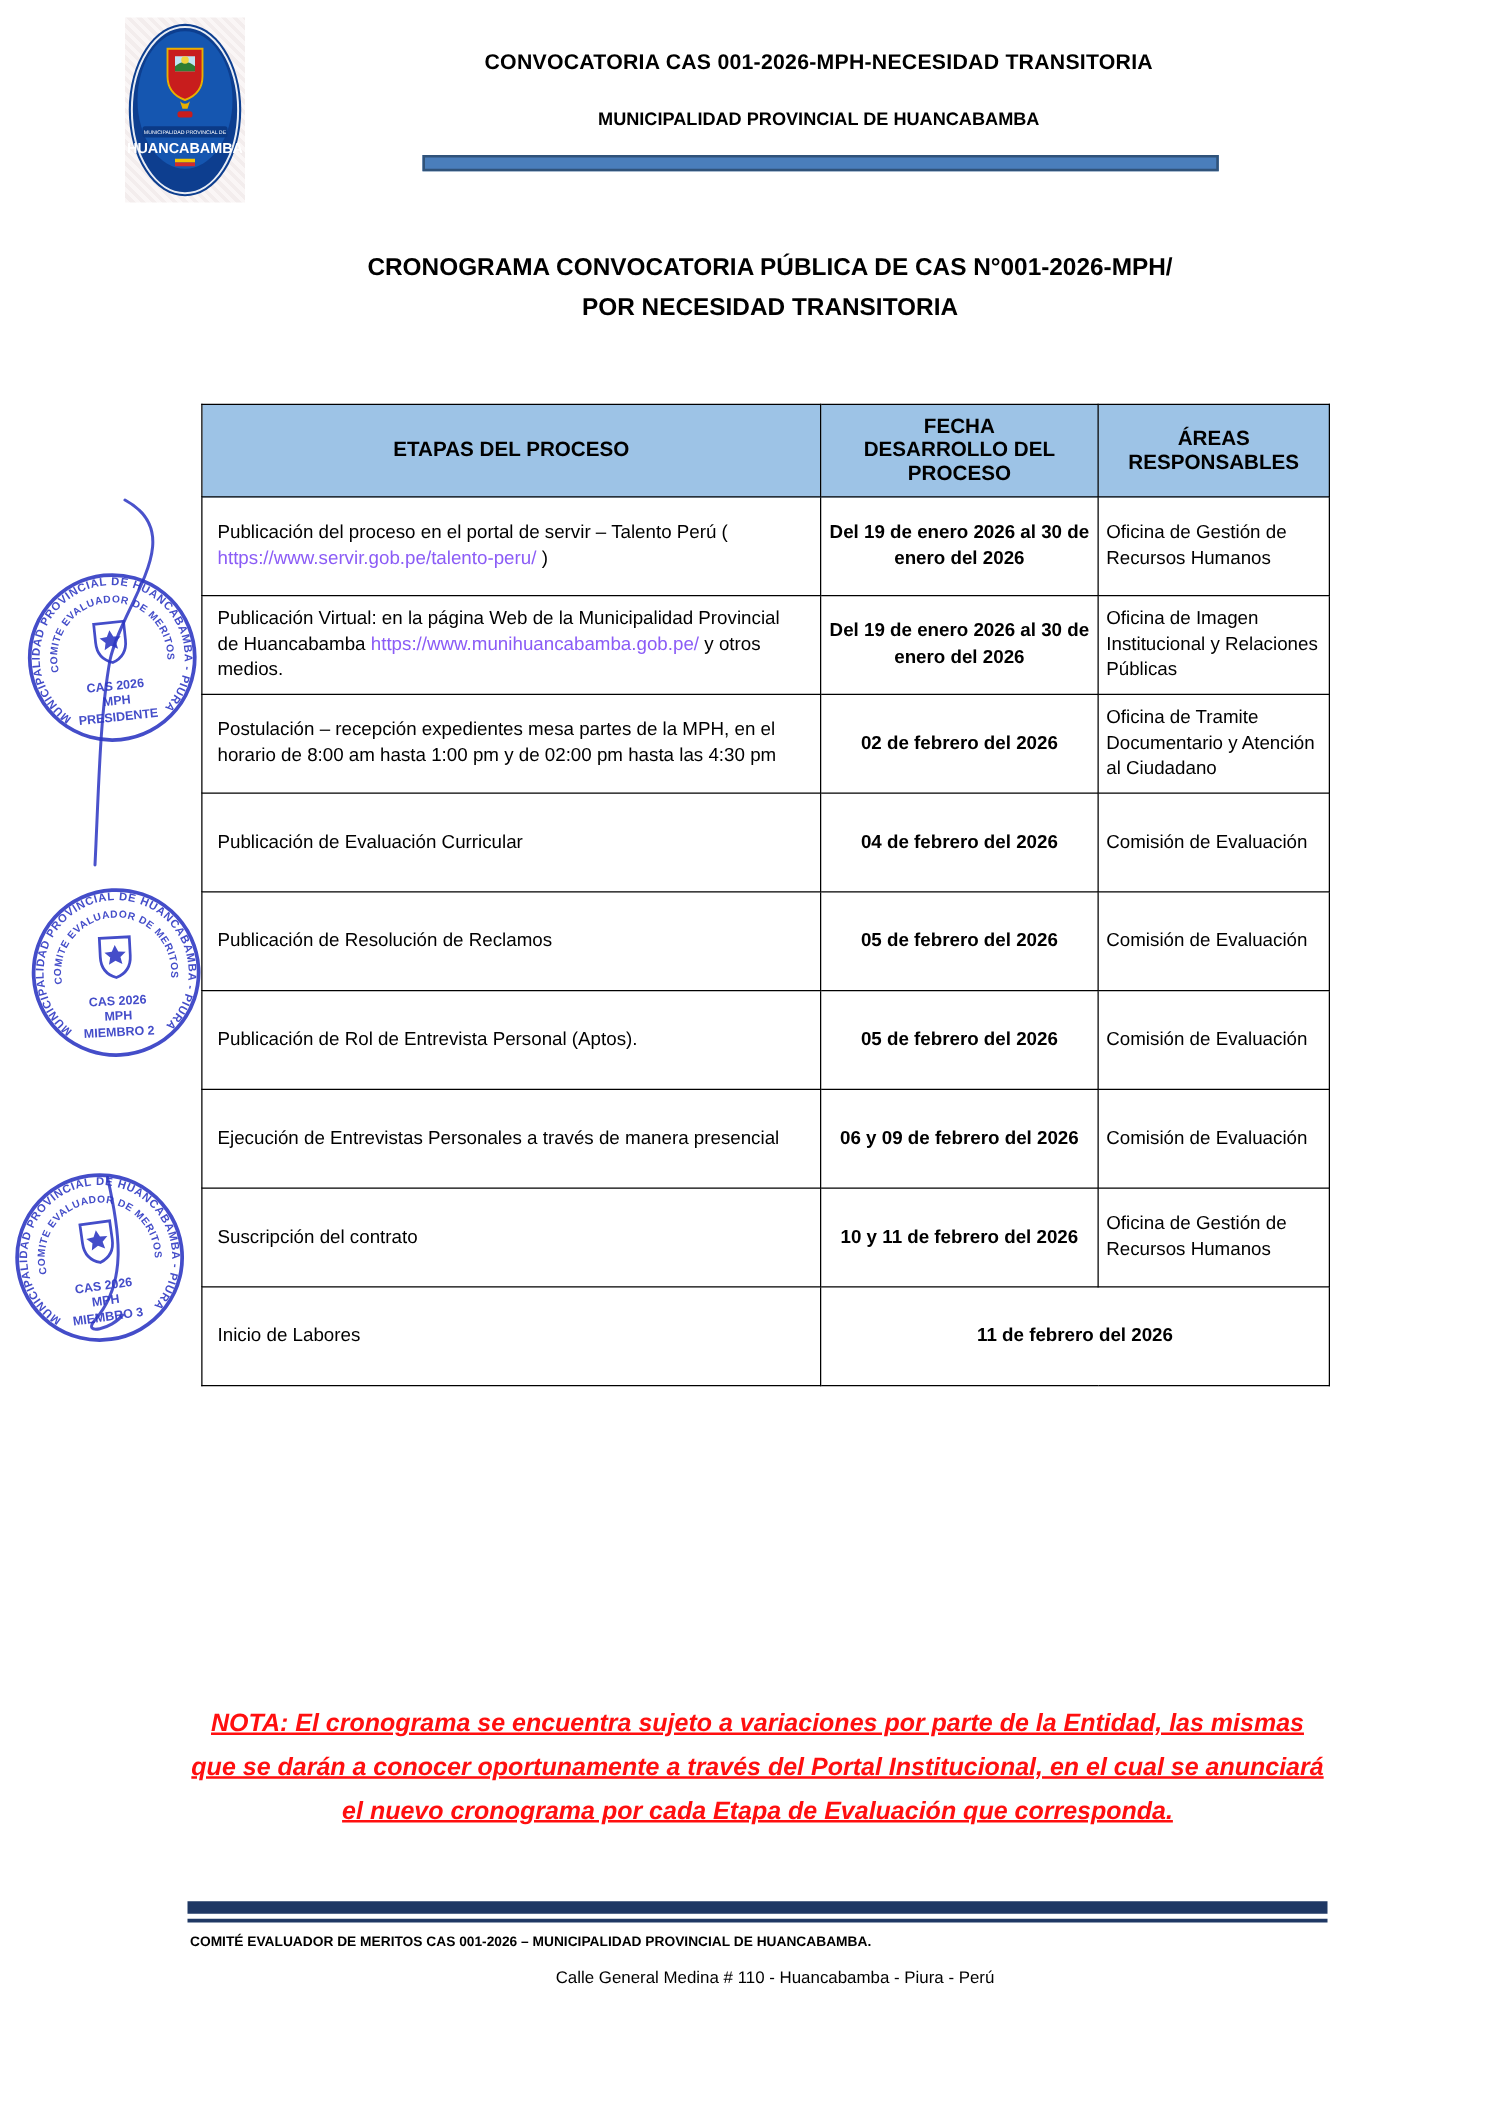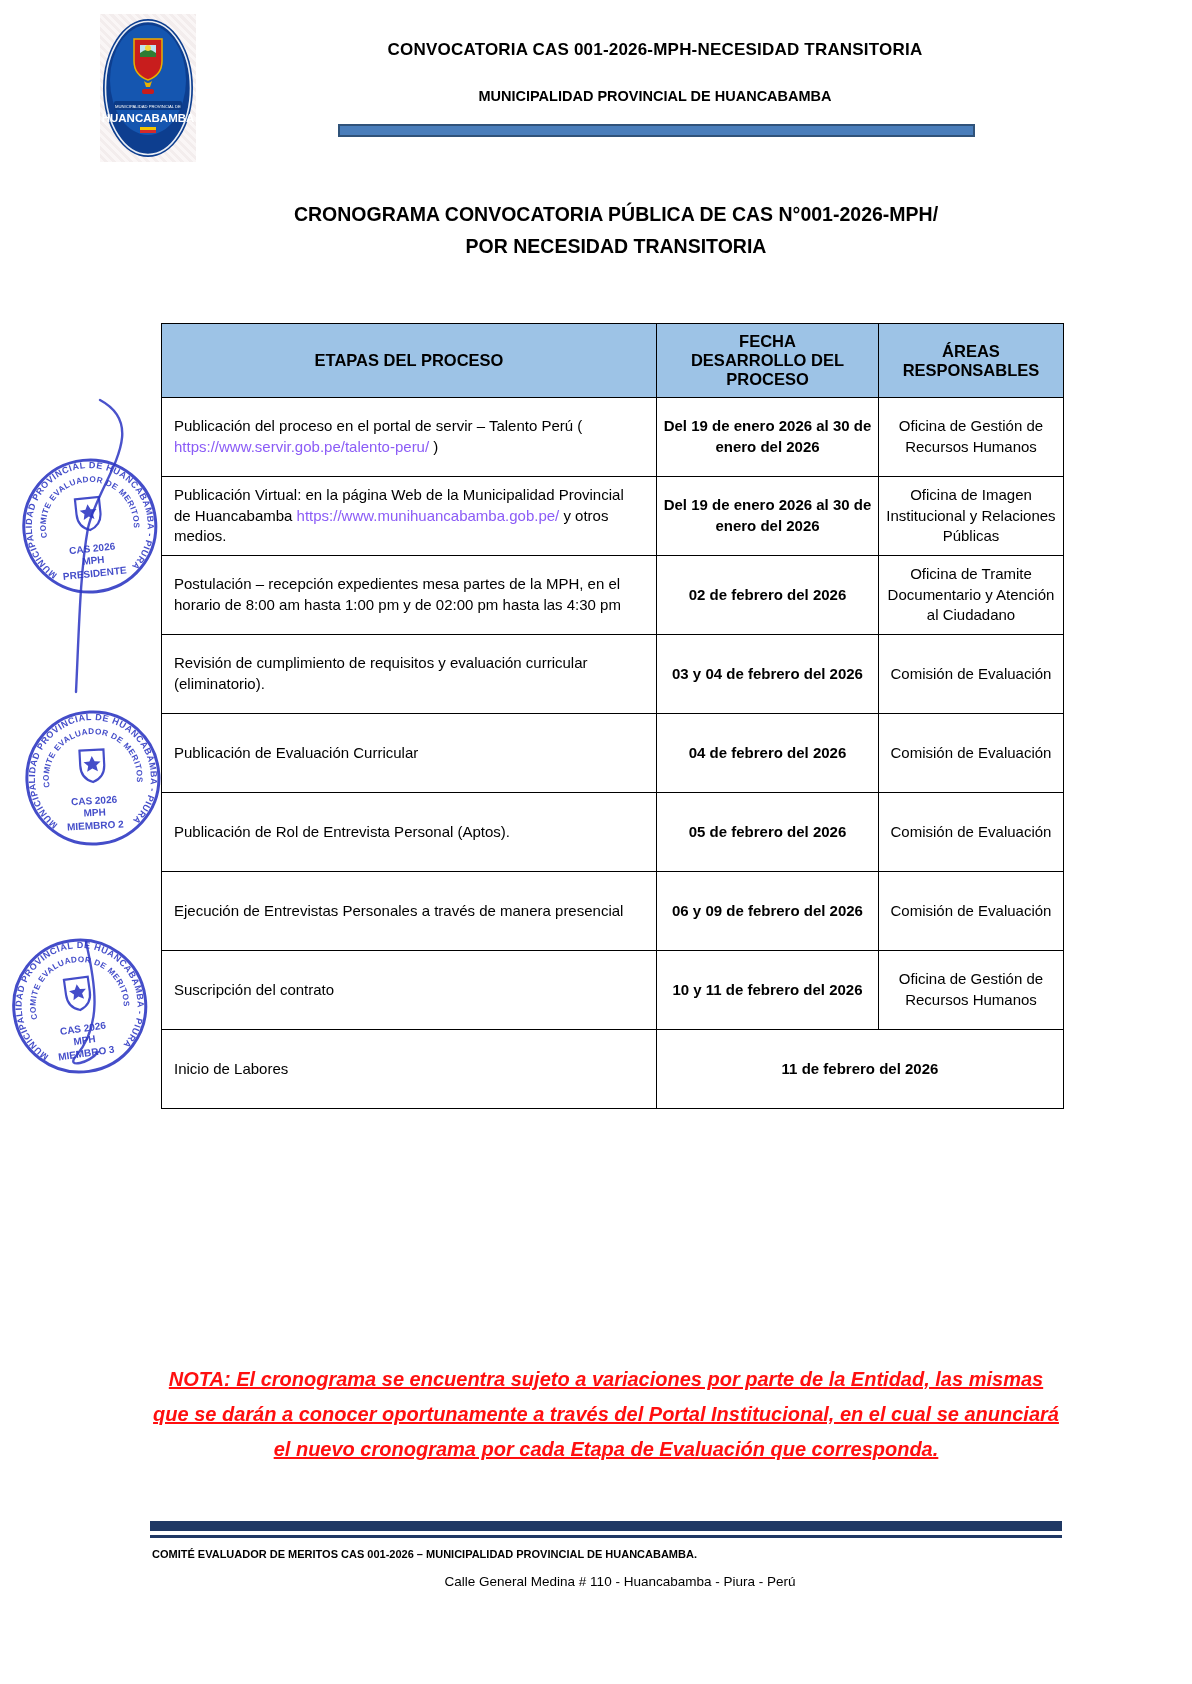--- a/index.html
+++ b/index.html
@@ -52,21 +52,21 @@
     background:#9dc3e6;
     font-size:16.5px;font-weight:bold;
     text-align:center;
     white-space:pre-line;
     padding:8px 6px;
     height:52px;
   }
   .sched td{height:62px;padding:8px 12px;line-height:1.38;}
   .sched td.etapa{text-align:left;}
   .sched td.fecha{text-align:center;font-weight:bold;padding:8px 0;}
-  .sched td.area{text-align:center;padding:6px 6px;}
+  .sched td.area{text-align:left;padding:6px 6px;}
   .sched a{color:#8b5cf6;cursor:pointer;}
   
   .note{
     position:absolute;left:150px;top:1362px;width:912px;
     color:#ff0f0f;font-weight:bold;font-style:italic;
     font-size:20px;line-height:1.75;text-align:center;
     text-decoration:underline;
   }
   
   .footer-bar{position:absolute;left:150px;top:1521px;width:912px;height:10px;background:#1f3864;}
@@ -146,27 +146,27 @@
           <td class="etapa">Publicación Virtual: en la página Web de la Municipalidad Provincial de Huancabamba <a>https://www.munihuancabamba.gob.pe/</a> y otros medios.</td>
           <td class="fecha">Del 19 de enero 2026 al 30 de enero del 2026</td>
           <td class="area">Oficina de Imagen Institucional y Relaciones Públicas</td>
         </tr>
         <tr>
           <td class="etapa">Postulación – recepción expedientes mesa partes de la MPH, en el horario de 8:00 am hasta 1:00 pm y de 02:00 pm hasta las 4:30 pm</td>
           <td class="fecha">02 de febrero  del 2026</td>
           <td class="area">Oficina de Tramite Documentario y Atención al Ciudadano</td>
         </tr>
         <tr>
-          <td class="etapa">Revisión de cumplimiento de requisitos y evaluación curricular (eliminatorio).</td>
-          <td class="fecha">03 y 04 de febrero del 2026</td>
-          <td class="area">Comisión de Evaluación</td>
-        </tr>
-        <tr>
           <td class="etapa">Publicación de Evaluación Curricular</td>
           <td class="fecha">04 de febrero del 2026</td>
+          <td class="area">Comisión de Evaluación</td>
+        </tr>
+        <tr>
+          <td class="etapa">Publicación de Resolución de Reclamos</td>
+          <td class="fecha">05 de febrero del 2026</td>
           <td class="area">Comisión de Evaluación</td>
         </tr>
         <tr>
           <td class="etapa">Publicación de Rol de Entrevista Personal (Aptos).</td>
           <td class="fecha">05 de febrero del 2026</td>
           <td class="area">Comisión de Evaluación</td>
         </tr>
         <tr>
           <td class="etapa">Ejecución de Entrevistas Personales a través de manera presencial</td>
           <td class="fecha">06 y 09 de febrero del 2026</td>

